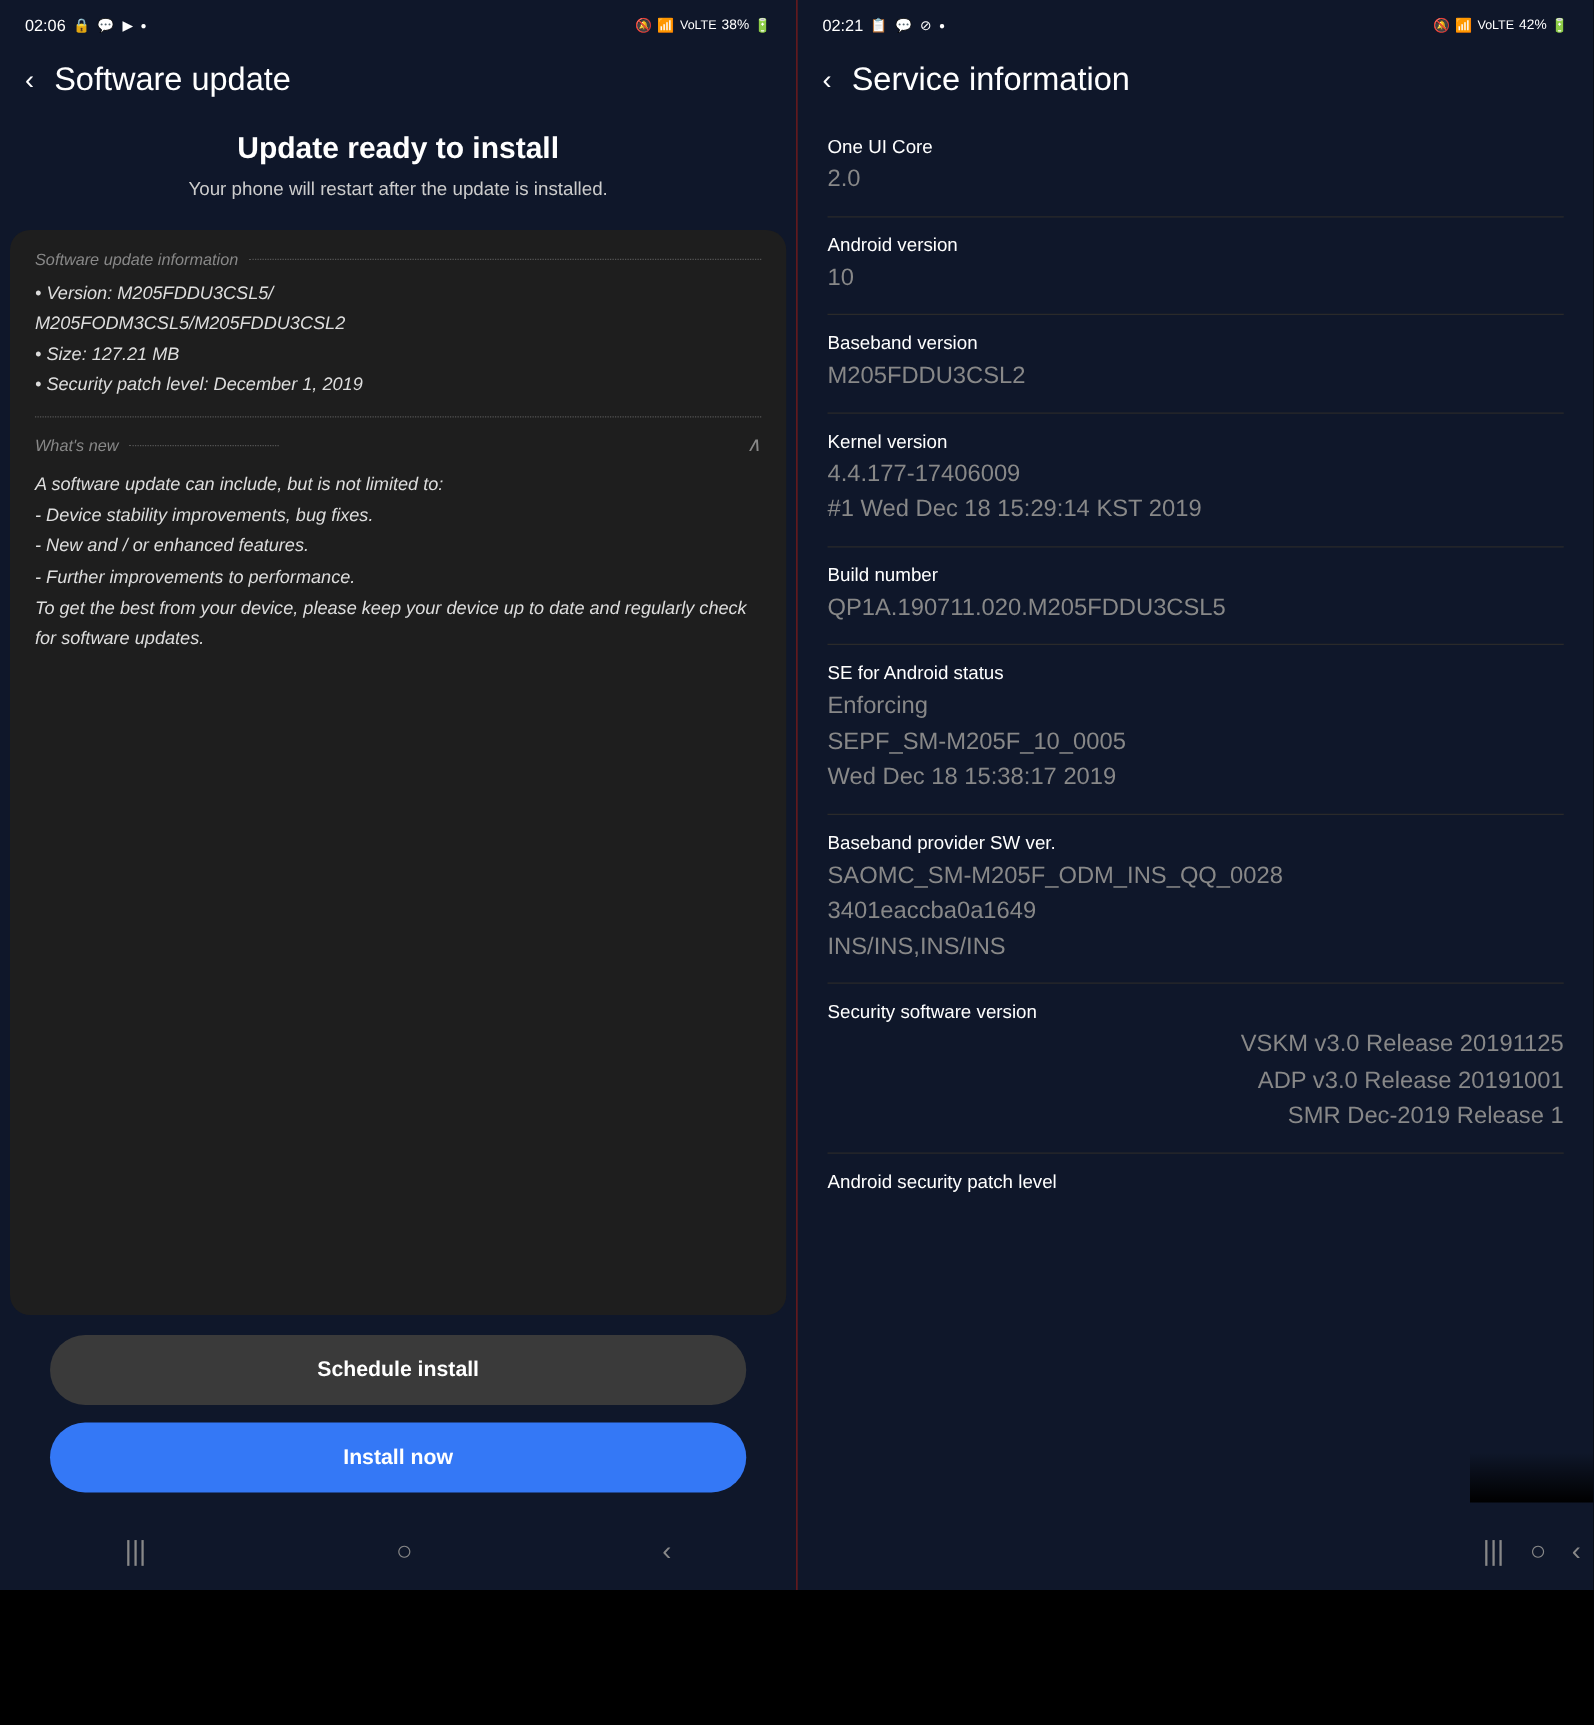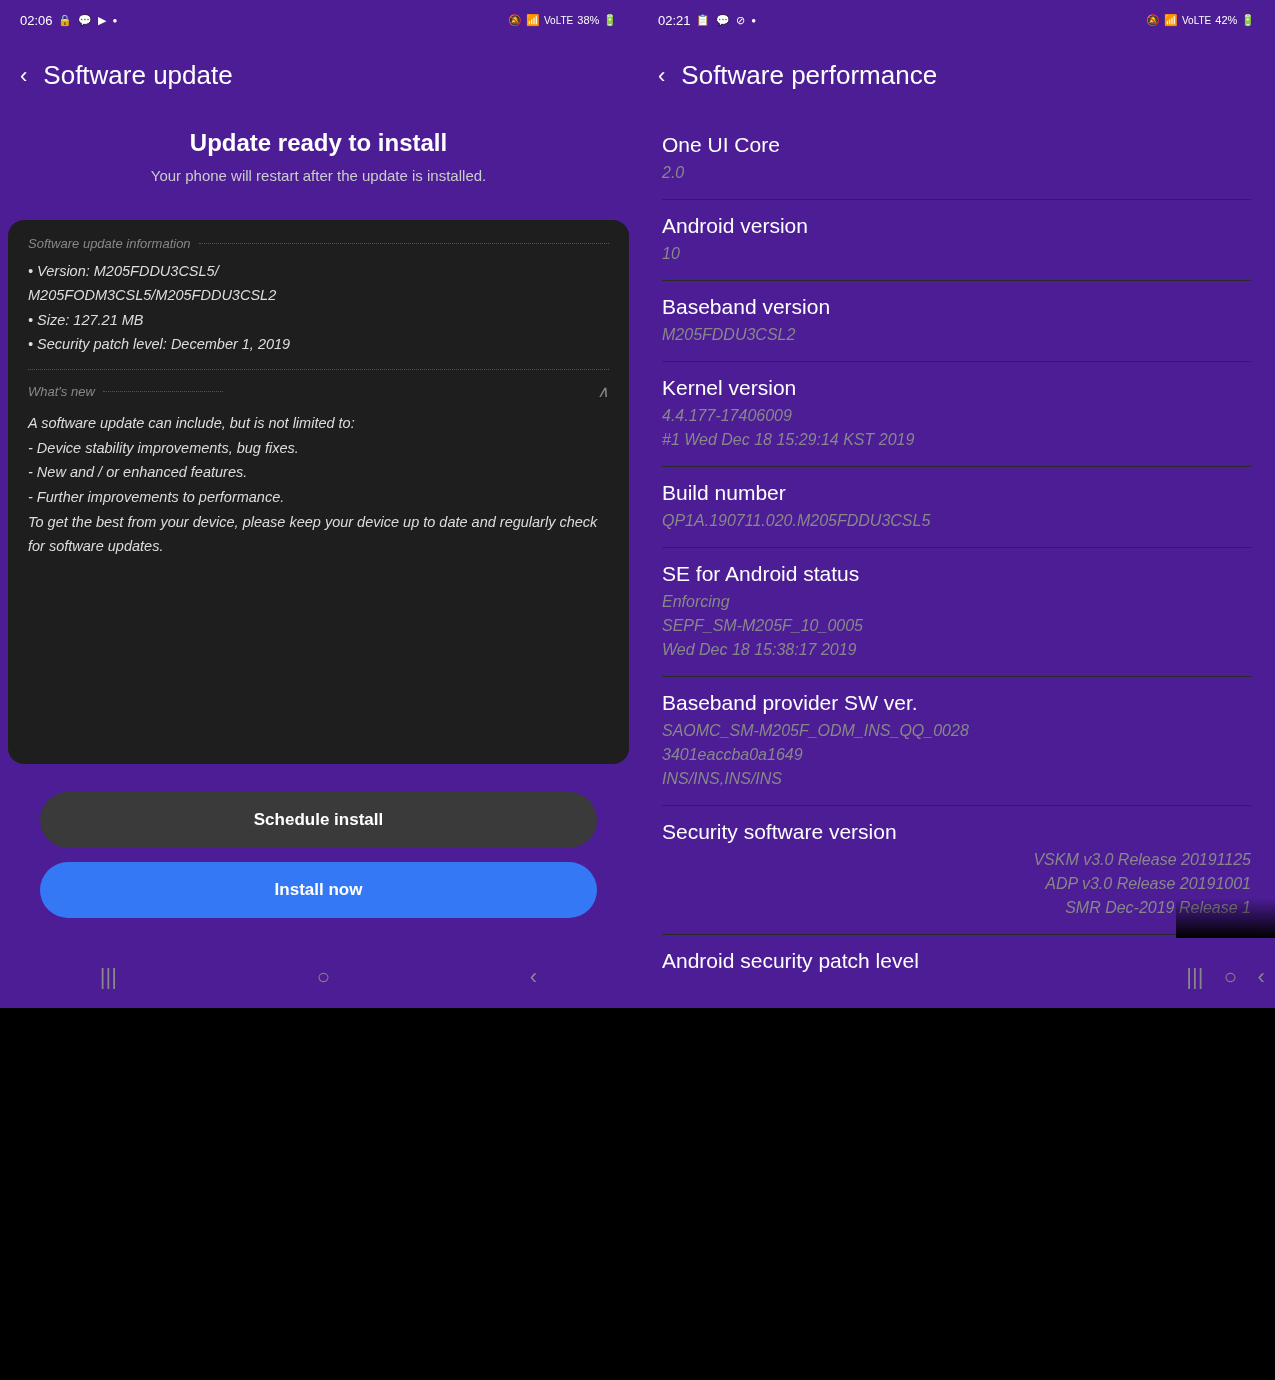--- a/index.html
+++ b/index.html
@@ -8,28 +8,27 @@
       height: 1380px;
       display: flex;
       font-family: 'Segoe UI', Arial, sans-serif;
       background: #000;
       overflow: hidden;
     }
 
     
     .phone-panel {
       width: 637px;
-      height: 1008px;
-      background: #4c1d95;
+      height: 1272px;
+      background: #0f172a;
       display: flex;
       flex-direction: column;
       color: #fff;
       position: relative;
       overflow: hidden;
-      gap: 12px;
     }
     .phone-panel.right {
       width: 638px;
       border-left: 1px solid #7f1d1d;
     }
 
     
     .status-bar {
       display: flex;
       justify-content: space-between;
@@ -203,30 +202,29 @@
       padding: 0 24px;
     }
     .info-row {
       padding: 14px 0;
       border-bottom: 1px solid #2a2a2a;
     }
     .info-row:last-child {
       border-bottom: none;
     }
     .info-row-title {
-      font-size: 21px;
+      font-size: 15px;
       font-weight: 500;
       color: #fff;
       margin-bottom: 4px;
     }
     .info-row-value {
-      font-size: 16px;
+      font-size: 19px;
       color: #888;
       line-height: 1.5;
-      font-style: italic;
     }
 
     .fade-bottom {
       position: absolute;
       bottom: 70px;
       left: 538px;
       right: 0;
       height: 40px;
       background: linear-gradient(transparent, #000);
     }
@@ -314,21 +312,21 @@
       <span>🔕</span>
       <span>📶</span>
       <span style="font-size:10px;">VoLTE</span>
       <span>42%</span>
       <span>🔋</span>
     </div>
   </div>
 
   <div class="page-header">
     <span class="back-arrow">‹</span>
-    <span class="page-title">Software performance</span>
+    <span class="page-title">Service information</span>
   </div>
 
   <div class="info-list" id="info-list-container">
   <div class="info-row">
         <div class="info-row-title">One UI Core</div>
         <div class="info-row-value" style="white-space: pre-line;">2.0</div>
       </div>
       <div class="info-row">
         <div class="info-row-title">Android version</div>
         <div class="info-row-value" style="white-space: pre-line;">10</div>

